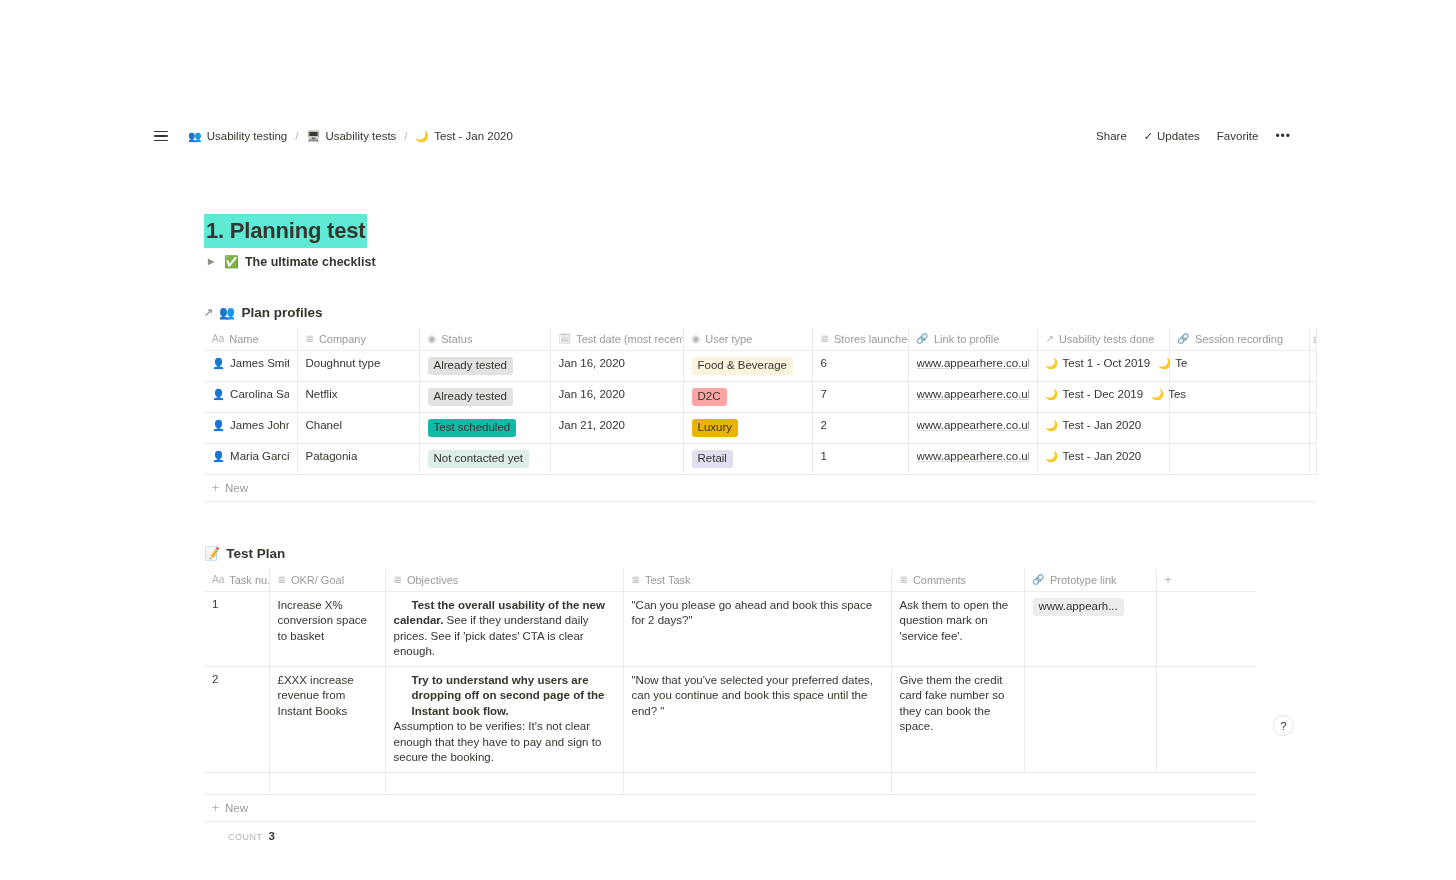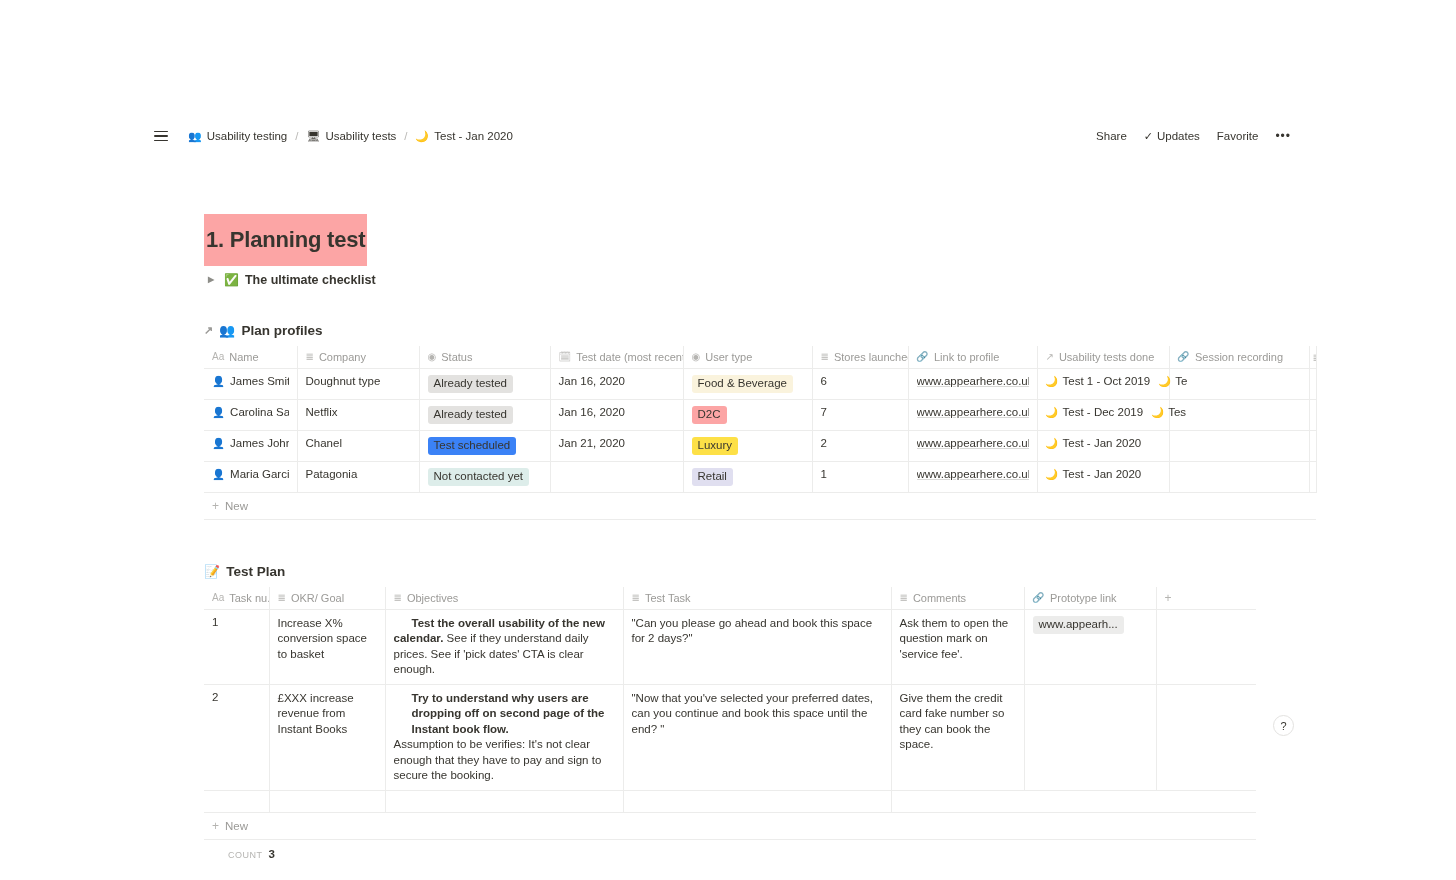--- a/index.html
+++ b/index.html
@@ -40,22 +40,22 @@
   .check-ico { font-size: 11px; color:#37352f; }
   .dots { letter-spacing: 1px; font-size: 12px; }
 
   
   .content { padding: 62px 0 0 64px; }
 
   .h1-wrap { margin-bottom: 4px; }
   .h1 {
     display: inline-block;
     font-size: 22px; font-weight: bold; color: #37352f;
-    background: #fca5a5;
-    padding: 12px 2px; line-height: 1.25;
+    background: #5eead4;
+    padding: 3px 2px; line-height: 1.25;
     letter-spacing: -0.2px;
   }
   .toggle-row {
     display: flex; align-items: center; gap: 6px;
     font-size: 12.5px; font-weight: bold; color: #37352f;
     margin: 7px 0 0 4px;
   }
   .tri { font-size: 8px; color: #8d8d88; cursor: pointer; width: 10px; }
   .green-check { font-size: 12px; }
 
@@ -345,23 +345,23 @@
       </tr>
 
       <tr>
         <td>
               <div class="namecell">
                 <span class="name-emoji">👤</span>
                 <span class="name-text">James Johnso</span>
               </div>
             </td>
         <td class="nowrap">Chanel</td>
-        <td><span class="pill" style="background:#3b82f6;color:#37352f">Test scheduled</span></td>
+        <td><span class="pill" style="background:#14b8a6;color:#37352f">Test scheduled</span></td>
         <td class="nowrap">Jan 21, 2020</td>
-        <td><span class="pill" style="background:#fde047;color:#37352f">Luxury</span></td>
+        <td><span class="pill" style="background:#eab308;color:#37352f">Luxury</span></td>
         <td>2</td>
         <td>
               <span class="linkcell">www.appearhere.co.uk/idea-</span>
             </td>
         <td class="nowrap">
           <span class="testitem">
                 <span class="te">🌙</span>
                 <span class="tt">Test - Jan 2020</span>
               </span>
         </td>

